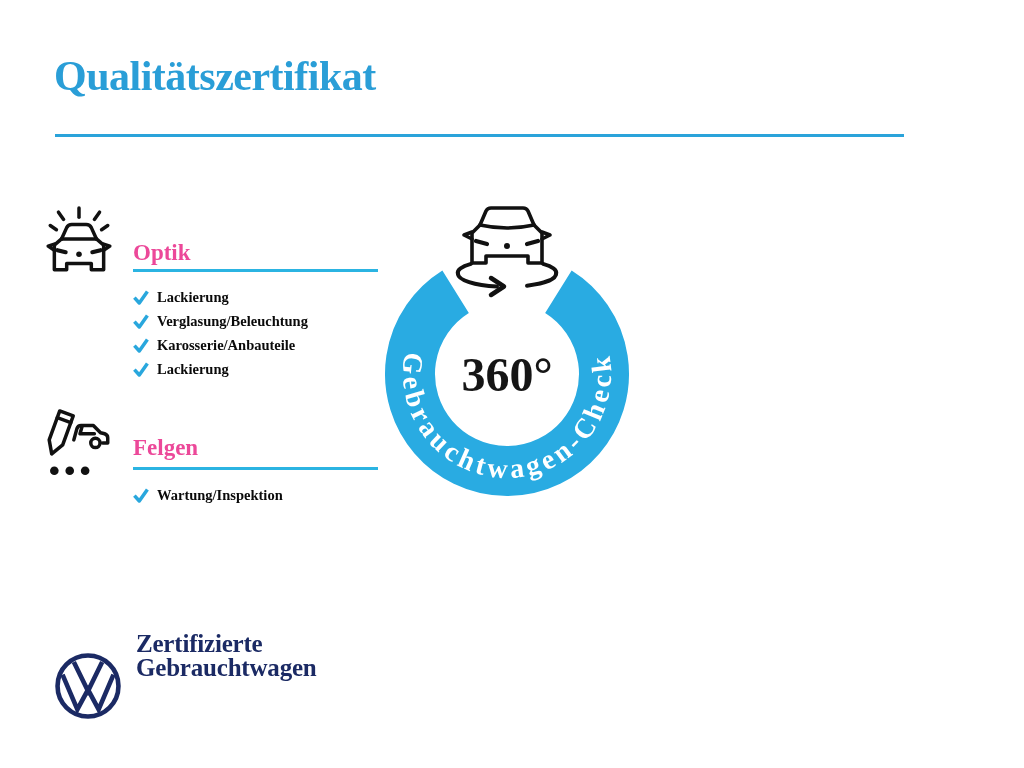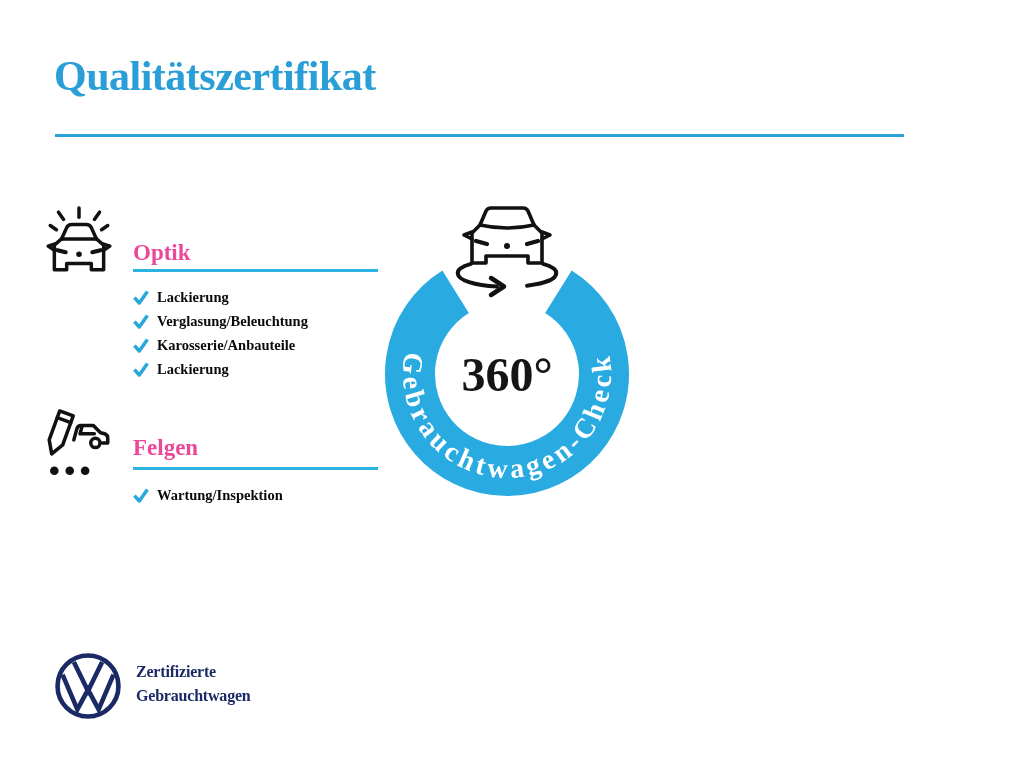--- a/index.html
+++ b/index.html
@@ -31,21 +31,21 @@
   ul.checklist li{
     display:flex;align-items:center;gap:8px;height:24.2px;
     font-size:14.5px;font-weight:700;color:#0a0a0a;white-space:nowrap;
   }
   .check{width:16px;height:15px;display:inline-flex;flex:0 0 auto;}
   .check svg{width:16px;height:15px;display:block;}
 
   .ring-wrap{position:absolute;left:357px;top:190px;width:300px;height:312px;}
   .footer-logo{position:absolute;left:54px;top:652px;width:68px;height:68px;}
   .footer-text{
-    position:absolute;left:136px;top:660px;font-size:16px;font-weight:700;
+    position:absolute;left:136px;top:632px;font-size:25px;font-weight:700;
     color:var(--navy);line-height:23.5px;letter-spacing:-0.2px;
   }
   .icon-stroke{stroke:var(--ink);fill:none;stroke-width:3.4;stroke-linecap:round;stroke-linejoin:round;}
 </style>
 </head>
 <body>
 
 <div class="page">
 
   <h1 class="title">Qualitätszertifikat</h1>

